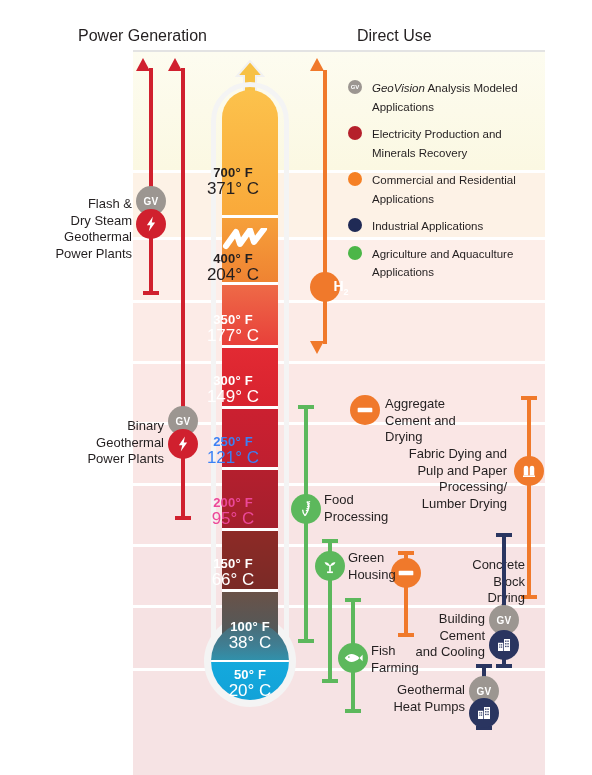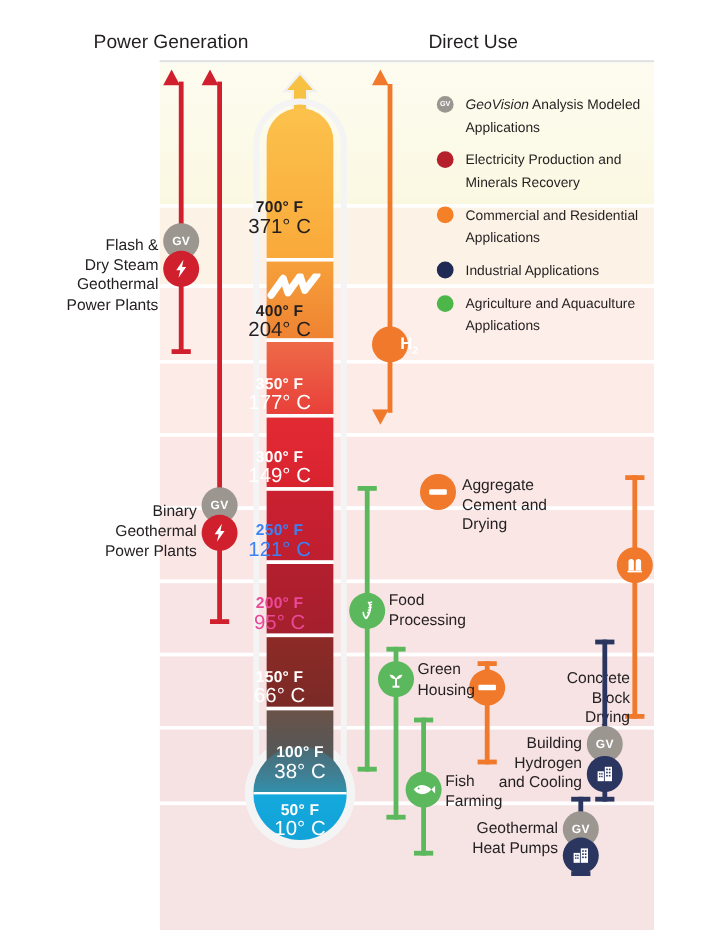--- a/index.html
+++ b/index.html
@@ -79,21 +79,21 @@
     position:absolute;border-radius:50%;display:flex;align-items:center;justify-content:center;
     color:#fff;font-weight:bold;box-sizing:border-box;
   }
   .gv{background:#9c9691;font-size:10px;letter-spacing:.3px;}
 
   
   .lab{position:absolute;font-size:13px;color:#231f20;line-height:1.27;}
   .lab.right{text-align:right;}
 
   
-  #legend{position:absolute;left:364px;top:78px;width:170px;}
+  #legend{position:absolute;left:348px;top:78px;width:170px;}
   .leg-row{position:relative;margin-bottom:9px;padding-left:24px;}
   .leg-dot{position:absolute;left:0;top:2px;width:14px;height:14px;border-radius:50%;}
   .leg-dot.gvdot{background:#9c9691;display:flex;align-items:center;justify-content:center;
     color:#fff;font-size:6px;font-weight:bold;}
   .leg-txt{font-size:11.5px;color:#231f20;line-height:1.35;}
   .leg-txt i{font-style:italic;}
 </style>
 </head>
 <body>
 
@@ -189,21 +189,21 @@
     <div class="tlabel" style="top:497px;color:#ffffff;">
       <span class="f">150° F</span>
       <span class="c">66° C</span>
     </div>
     <div class="tlabel" style="top:560px;color:#ffffff;left:17px;">
       <span class="f">100° F</span>
       <span class="c">38° C</span>
     </div>
     <div class="tlabel" style="top:608px;color:#ffffff;left:17px;">
       <span class="f">50° F</span>
-      <span class="c">10° C</span>
+      <span class="c">20° C</span>
     </div>
   </div>
 
   <div class="vbar" style="left:143px;top:68px;width:16px;height:227px;">
     <div class="line" style="background:#d0202e;"></div>
     <div class="cap bot" style="background:#d0202e;"></div>
   </div>
   <svg class="arrowhead" style="position:absolute;left:143px;top:58px;width:16px;height:14px;">
     <path d="M8 0 L15 13 L1 13 Z" fill="#d0202e"></path>
   </svg>
@@ -277,20 +277,26 @@
     <div class="line" style="background:#f0792b;"></div>
     <div class="cap top" style="background:#f0792b;"></div>
     <div class="cap bot" style="background:#f0792b;"></div>
   </div>
   <div class="marker" style="left:514px;top:456px;width:30px;height:30px;background:#f0792b;">
     <svg viewBox="0 0 24 24" width="18" height="18">
       <path d="M5 18 L5 8 Q5 5 8 5 Q11 5 11 8 L11 18 Z" fill="#ffffff"></path>
       <path d="M13 18 L13 8 Q13 5 16 5 Q19 5 19 8 L19 18 Z" fill="#ffffff"></path>
       <rect x="4" y="18" width="16" height="2" fill="#ffffff"></rect>
     </svg>
+  </div>
+  <div class="lab right" style="left:395px;top:446px;width:112px;">
+    <div>Fabric Dying and</div>
+    <div>Pulp and Paper</div>
+    <div>Processing/</div>
+    <div>Lumber Drying</div>
   </div>
 
   <div class="vbar" style="left:398px;top:551px;width:16px;height:86px;">
     <div class="line" style="background:#f0792b;"></div>
     <div class="cap top" style="background:#f0792b;"></div>
     <div class="cap bot" style="background:#f0792b;"></div>
   </div>
   <div class="marker" style="left:391px;top:558px;width:30px;height:30px;background:#f0792b;">
     <svg viewBox="0 0 24 24" width="22" height="22">
       <rect x="4" y="9.5" width="16" height="5" rx="1" fill="#ffffff"></rect>
@@ -373,21 +379,21 @@
       <rect x="13.5" y="6" width="1.8" height="1.8" fill="#2a3560"></rect>
       <rect x="16.5" y="6" width="1.8" height="1.8" fill="#2a3560"></rect>
       <rect x="13.5" y="9.5" width="1.8" height="1.8" fill="#2a3560"></rect>
       <rect x="16.5" y="9.5" width="1.8" height="1.8" fill="#2a3560"></rect>
       <rect x="13.5" y="13" width="1.8" height="1.8" fill="#2a3560"></rect>
       <rect x="16.5" y="13" width="1.8" height="1.8" fill="#2a3560"></rect>
     </svg>
   </div>
   <div class="lab right" style="left:380px;top:611px;width:105px;">
     <div>Building</div>
-    <div>Hydrogen</div>
+    <div>Cement</div>
     <div>and Cooling</div>
   </div>
 
   <div class="vbar" style="left:476px;top:664px;width:16px;height:66px;">
     <div class="line" style="background:#2a3560;"></div>
     <div class="cap top" style="background:#2a3560;"></div>
     <div class="cap bot" style="background:#2a3560;"></div>
   </div>
   <div class="marker gv" style="left:469px;top:676px;width:30px;height:30px;">
     <span>GV</span>

